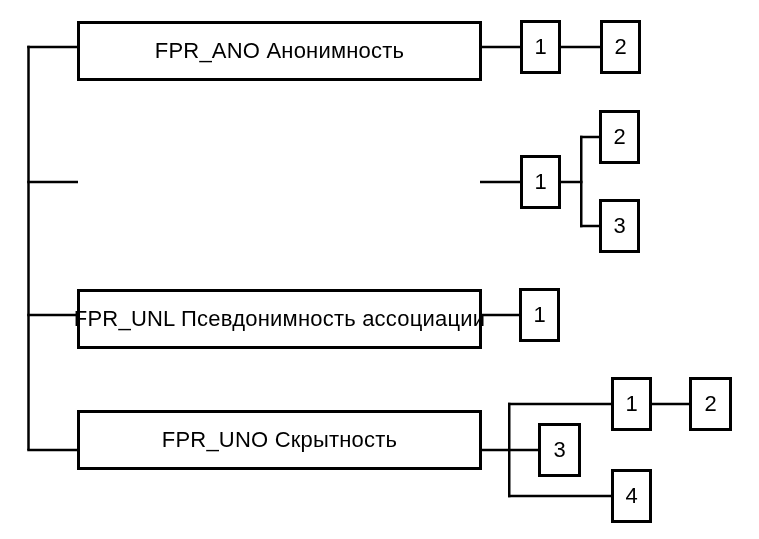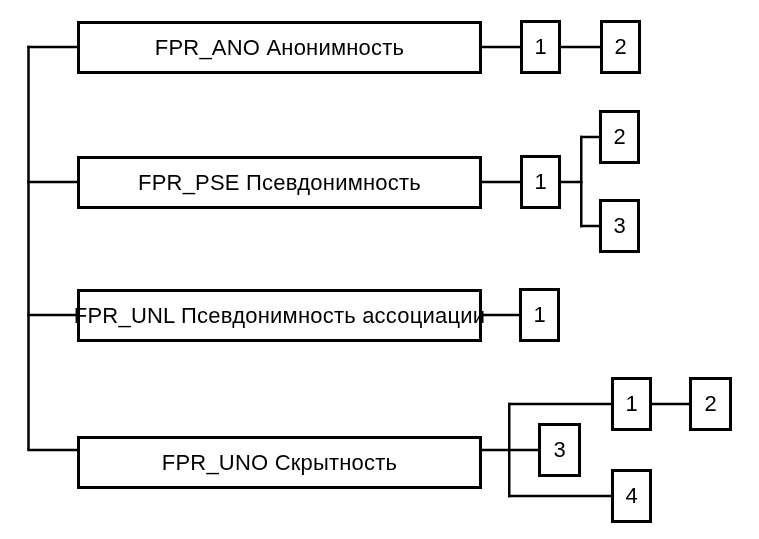--- a/index.html
+++ b/index.html
@@ -25,21 +25,21 @@
   }
   svg.wires path {
     stroke: #000000;
     stroke-width: 2.5;
     fill: none;
   }
   .family-box {
     position: absolute;
     left: 77px;
     width: 405px;
-    height: 53px;
+    height: 60px;
     box-sizing: border-box;
     border: 3px solid #000000;
     background: #ffffff;
     display: flex;
     align-items: center;
     justify-content: center;
     font-size: 22px;
     letter-spacing: 0.2px;
     white-space: nowrap;
   }
@@ -82,27 +82,24 @@
     <path d="M480 450 H539.5"></path>
     <path d="M509.25 402.75 V497.25"></path>
     <path d="M508 404 H612.5"></path>
     <path d="M508 496 H612.5"></path>
     <path d="M650 404 H690.5"></path>
   </svg>
 
   <div class="family-box" style="top:21px">
     <span>FPR_ANO Анонимность</span>
   </div>
-  <div class="family-box" style="top:156px">
-    <span>FPR_PSE Псевдонимность</span>
-  </div>
   <div class="family-box" style="top:289px">
     <span>FPR_UNL Псевдонимность ассоциации</span>
   </div>
-  <div class="family-box" style="top:436px">
+  <div class="family-box" style="top:410px">
     <span>FPR_UNO Скрытность</span>
   </div>
 
   <div class="comp-box" style="left:520px; top:20px">1</div>
   <div class="comp-box" style="left:600px; top:20px">2</div>
 
   <div class="comp-box" style="left:520px; top:155px">1</div>
   <div class="comp-box" style="left:599px; top:110px">2</div>
   <div class="comp-box" style="left:599px; top:199px">3</div>
 

